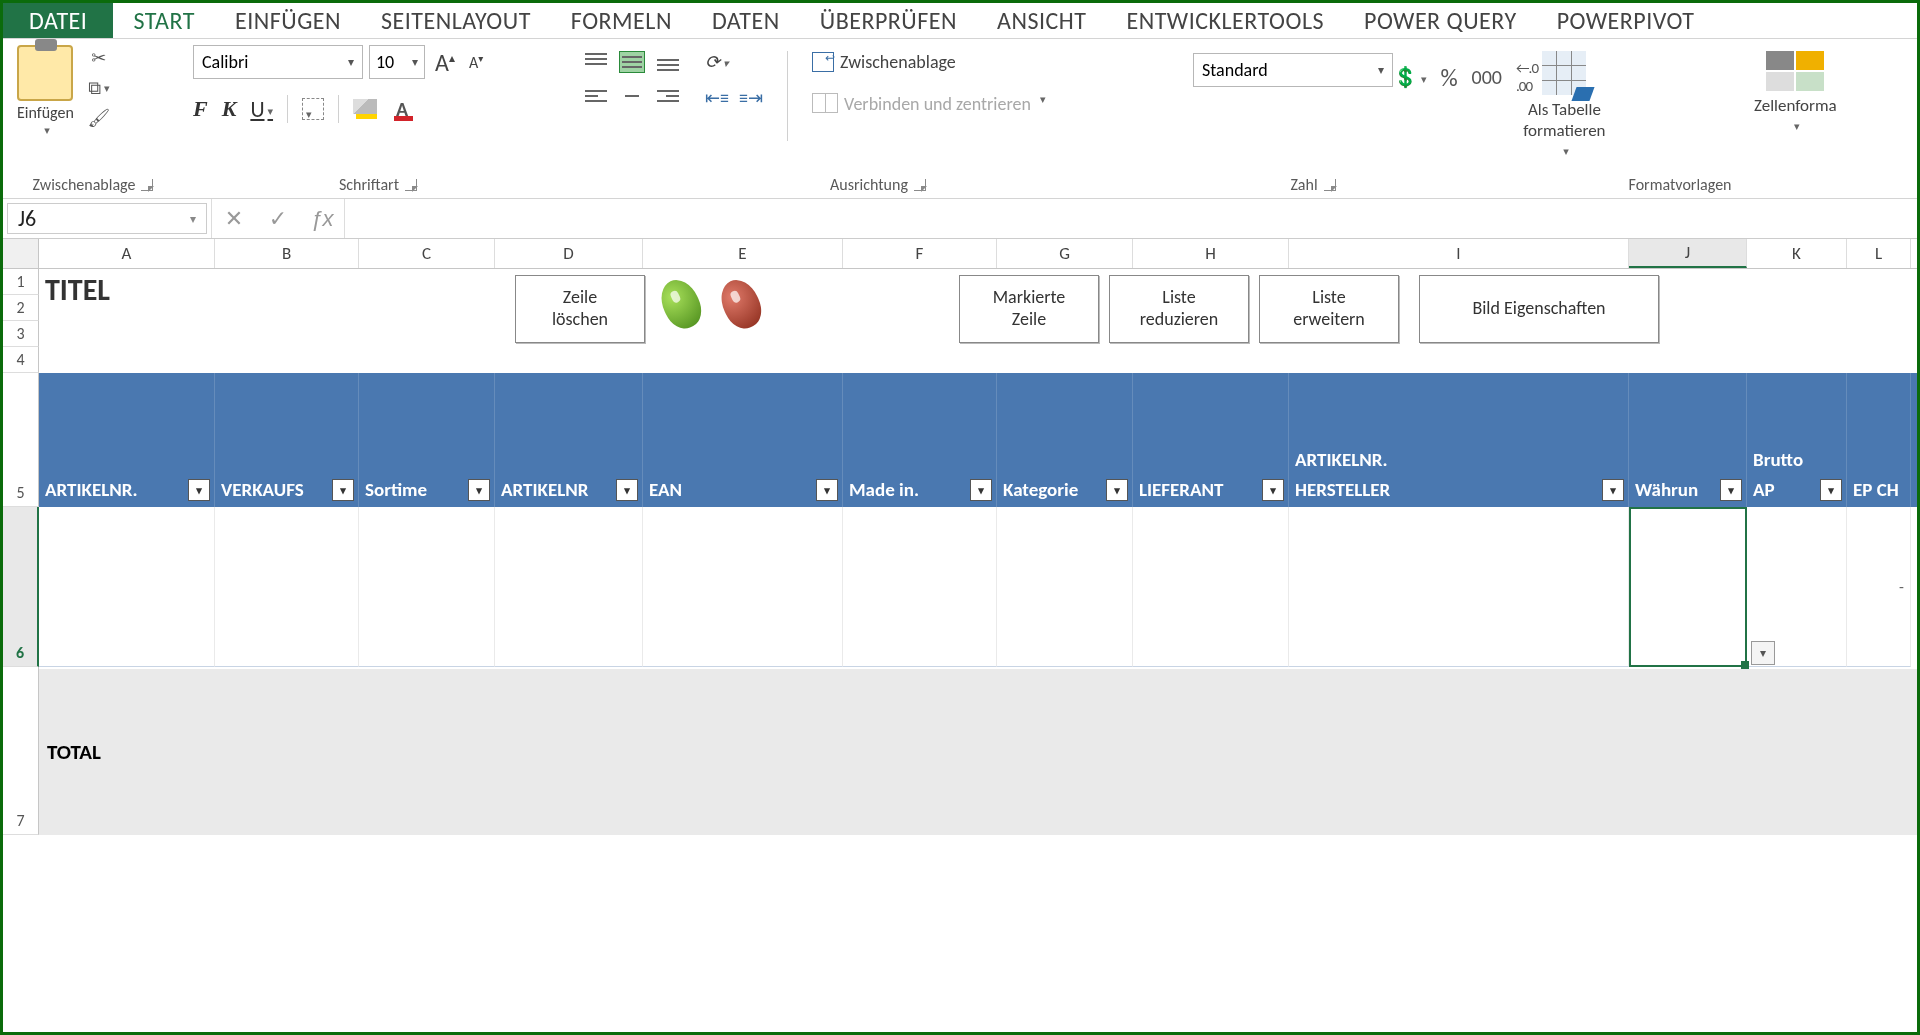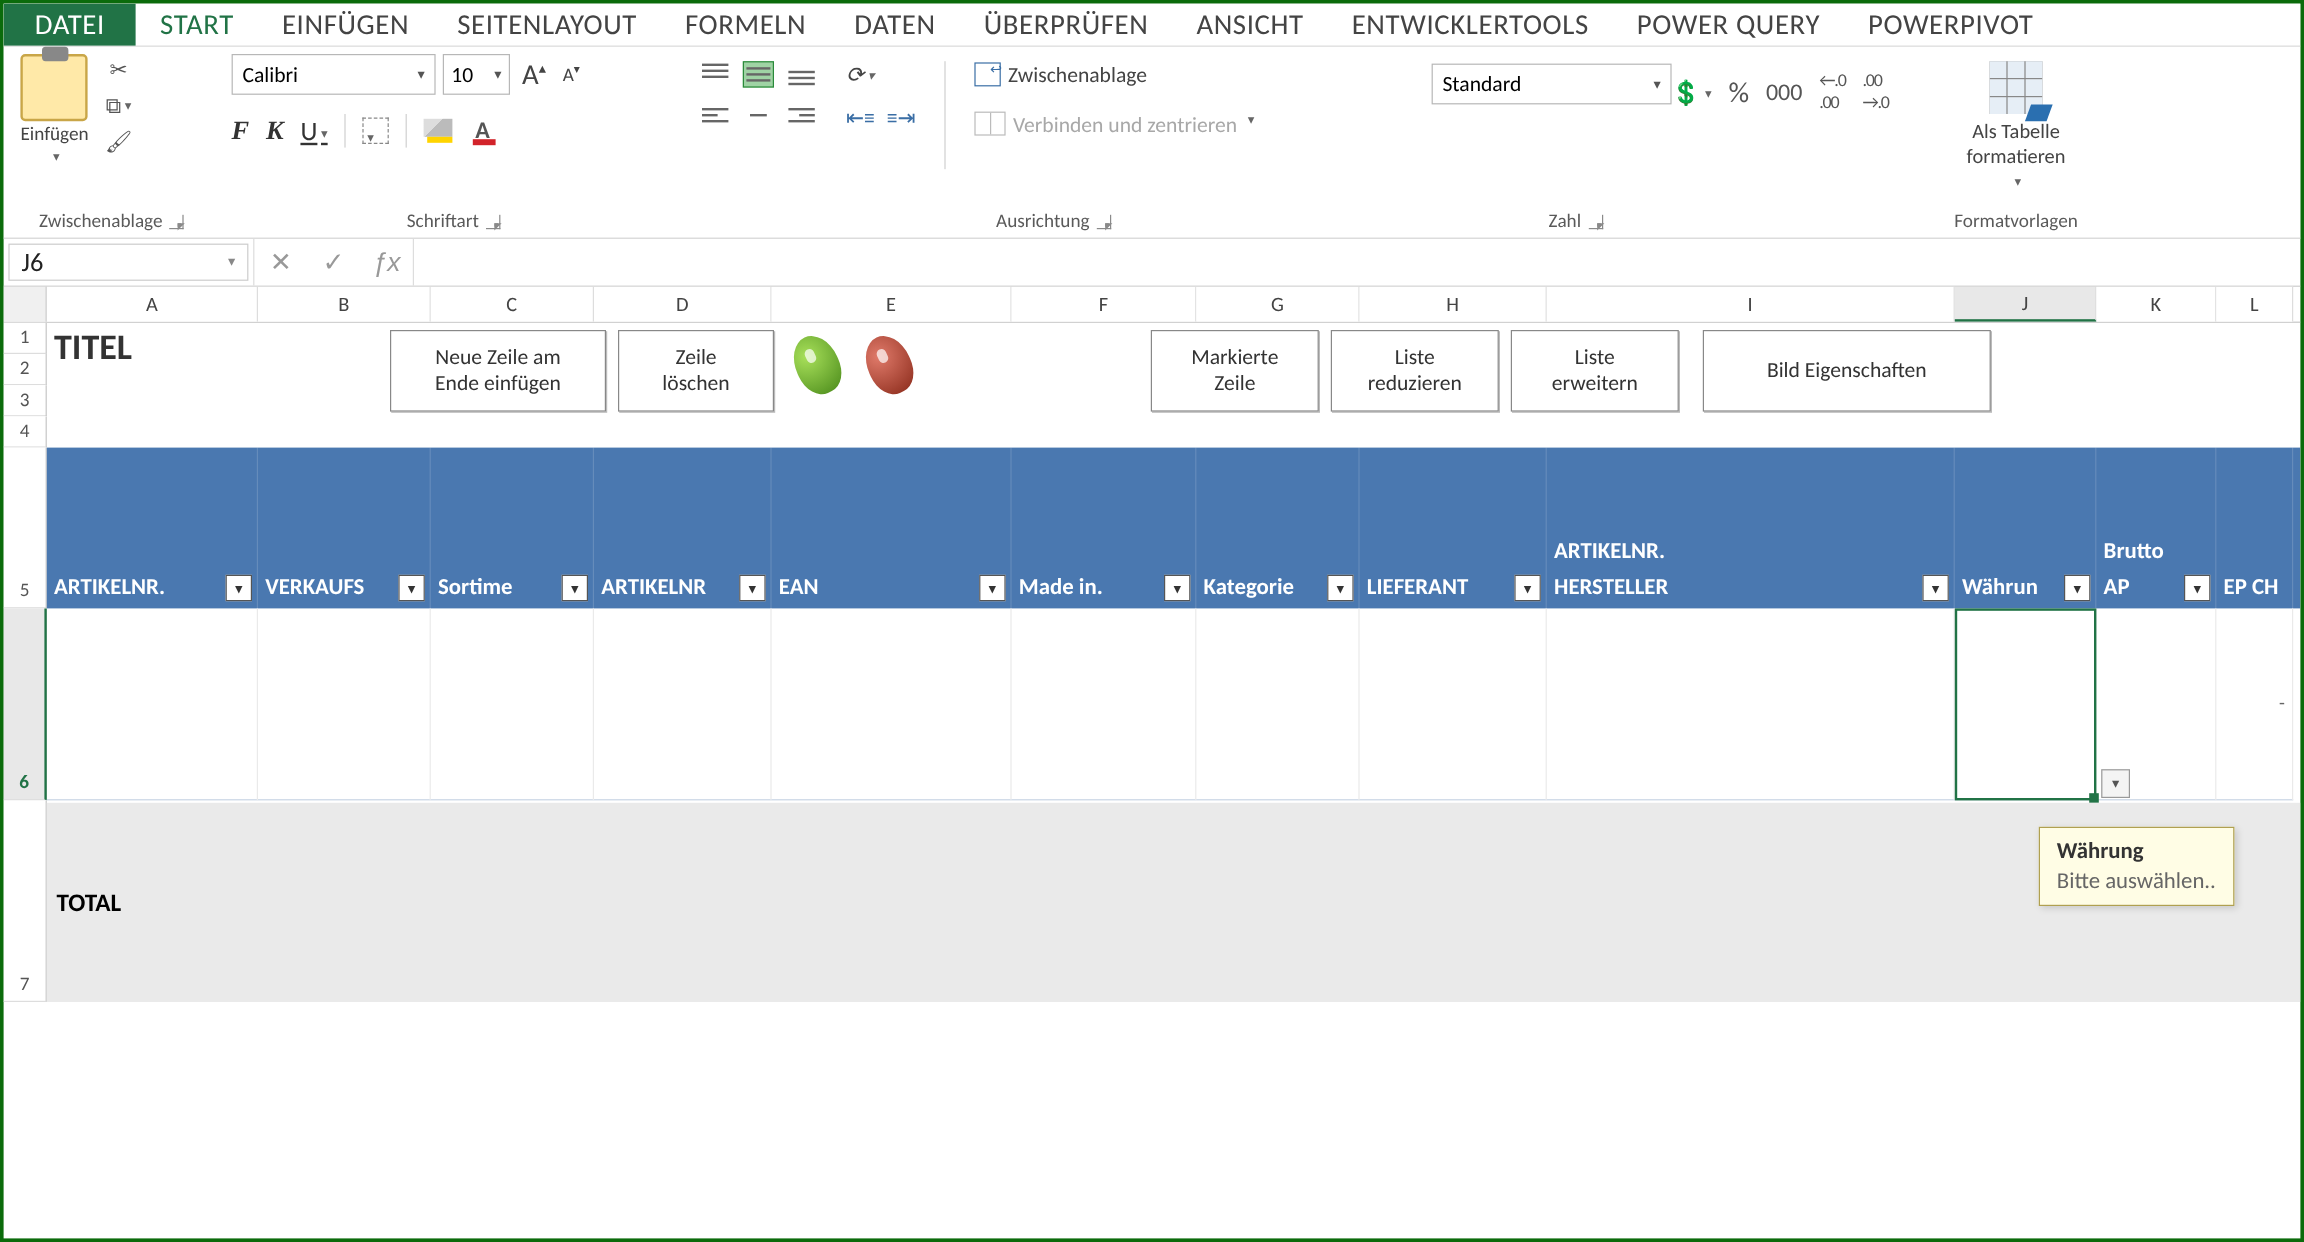--- a/index.html
+++ b/index.html
@@ -308,20 +308,29 @@
             <span></span>
             <span></span>
             <span></span>
             <span></span>
             <span></span>
             <span></span>
           </div>
         <span style="white-space:pre-line;text-align:center">Als Tabelle
 formatieren</span>
       </div>
+      <div class="style-btn drop">
+        <div class="cell-ico">
+            <span></span>
+            <span></span>
+            <span></span>
+            <span></span>
+          </div>
+        <span>Zellenforma</span>
+      </div>
     </div>
     <div class="group-label">
         <span>Formatvorlagen</span>
       </div>
   </div>
 </div>
 
 <div class="fbar">
   <div class="namebox">
       <span>J6</span>
@@ -356,22 +365,20 @@
       <div class="rn">2</div>
       <div class="rn">3</div>
       <div class="rn">4</div>
       <div class="rn r5">5</div>
       <div class="rn sel r6">6</div>
       <div class="rn r7">7</div>
     </div>
     <div class="sheet">
       <div class="titel">TITEL</div>
 
-      <div class="macro-btn" style="left:286px;top:6px;width:180px;height:68px;white-space:pre-line">Neue Zeile am
-Ende einfügen</div>
       <div class="macro-btn" style="left:476px;top:6px;width:130px;height:68px;white-space:pre-line">Zeile
 löschen</div>
       <div style="position:absolute;left:620px;top:10px"><span class="key green"></span></div>
       <div style="position:absolute;left:680px;top:10px"><span class="key red"></span></div>
       <div class="macro-btn" style="left:920px;top:6px;width:140px;height:68px;white-space:pre-line">Markierte
 Zeile</div>
       <div class="macro-btn" style="left:1070px;top:6px;width:140px;height:68px;white-space:pre-line">Liste
 reduzieren</div>
       <div class="macro-btn" style="left:1220px;top:6px;width:140px;height:68px;white-space:pre-line">Liste
 erweitern</div>
@@ -446,19 +453,15 @@
 
       <div class="sel-cell" style="left:1590px;width:118px">
           <div class="sel-handle"></div>
         </div>
       <div class="dd-arrow" style="left:1712px;top:372px">▾</div>
 
       <div class="trow">
         <div class="lbl cA">TOTAL</div>
       </div>
 
-      <div class="tooltip" style="left:1660px;top:420px">
-        <div class="tt-title">Währung</div>
-        <div class="tt-body">Bitte auswählen..</div>
-      </div>
     </div>
   </div>
 </div>
 
 </body></html>

